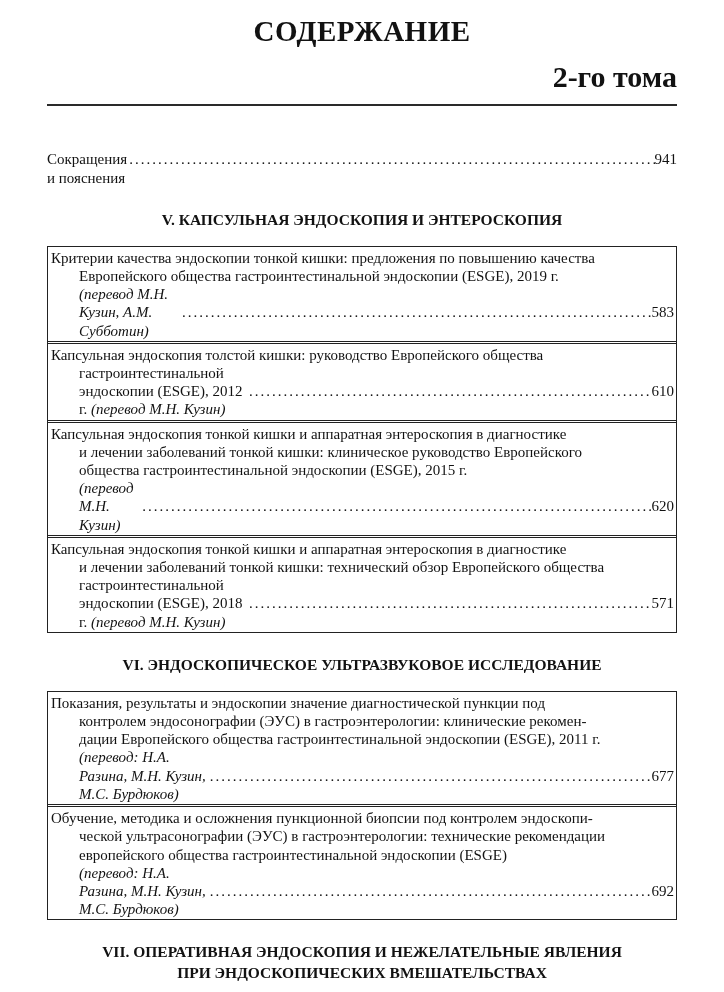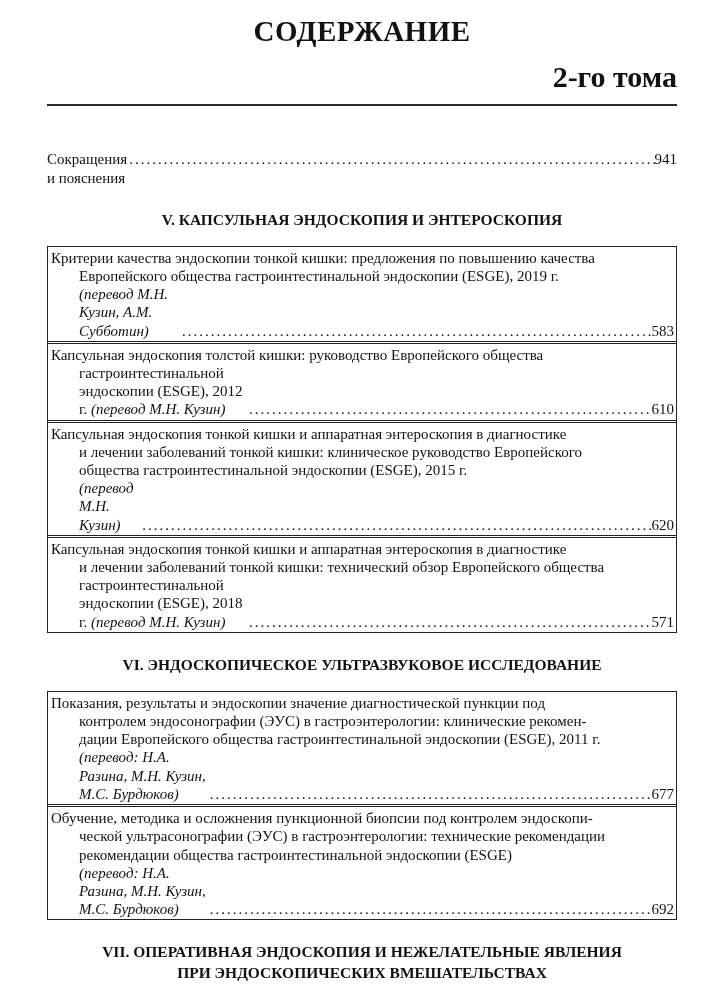--- a/index.html
+++ b/index.html
@@ -68,21 +68,21 @@
     border-bottom: 3px double #222222;
   }
   .entry:last-child { border-bottom: none; }
   .line {
     font-size: 15px;
     line-height: 18.2px;
   }
   .entry .line:not(:first-child) { padding-left: 28px; }
   .leader {
     display: flex;
-    align-items: flex-end;
+    align-items: center;
   }
   .ltext { white-space: pre-wrap; }
   .i { font-style: italic; }
   .dots {
     flex: 1 1 auto;
     overflow: hidden;
     white-space: nowrap;
     letter-spacing: 2px;
     margin: 0 0 0 2px;
     min-width: 8px;
@@ -161,21 +161,21 @@
             <div class="line"><span>дации Европейского общества гастроинтестинальной эндоскопии (ESGE), 2011 г.</span></div>
             <div class="line leader">
               <span class="ltext"><span class="i">(перевод: Н.А. Разина, М.Н. Кузин, М.С. Бурдюков)</span></span>
               <span class="dots"></span>
               <span class="pg">677</span>
             </div>
           </div>
           <div class="entry">
             <div class="line"><span>Обучение, методика и осложнения пункционной биопсии под контролем эндоскопи-</span></div>
             <div class="line"><span>ческой ультрасонографии (ЭУС) в гастроэнтерологии: технические рекомендации</span></div>
-            <div class="line"><span>рекомендации общества гастроинтестинальной эндоскопии (ESGE)</span></div>
+            <div class="line"><span>европейского общества гастроинтестинальной эндоскопии (ESGE)</span></div>
             <div class="line leader">
               <span class="ltext"><span class="i">(перевод: Н.А. Разина, М.Н. Кузин, М.С. Бурдюков)</span></span>
               <span class="dots"></span>
               <span class="pg">692</span>
             </div>
           </div>
         </div>
       </section>
       <section class="toc-section">
         <div class="sec-heading">

